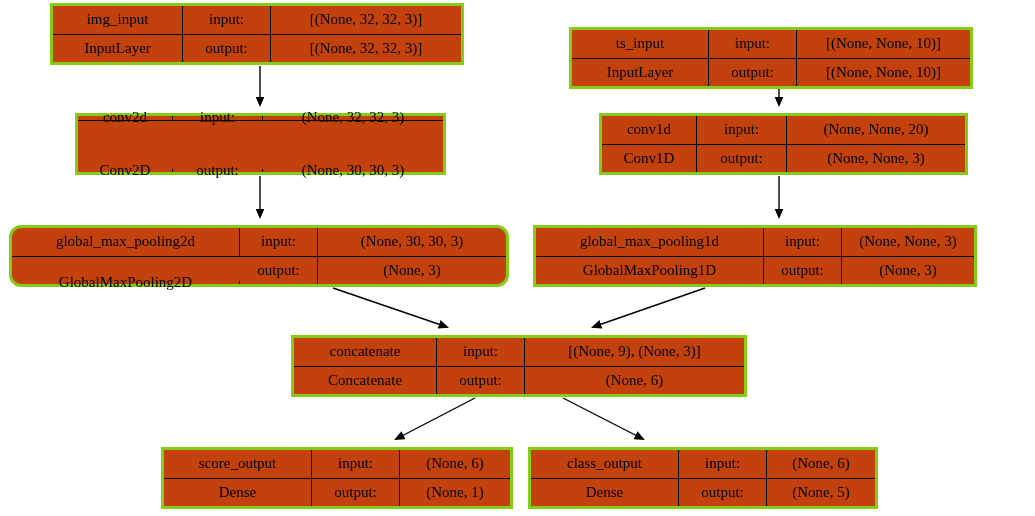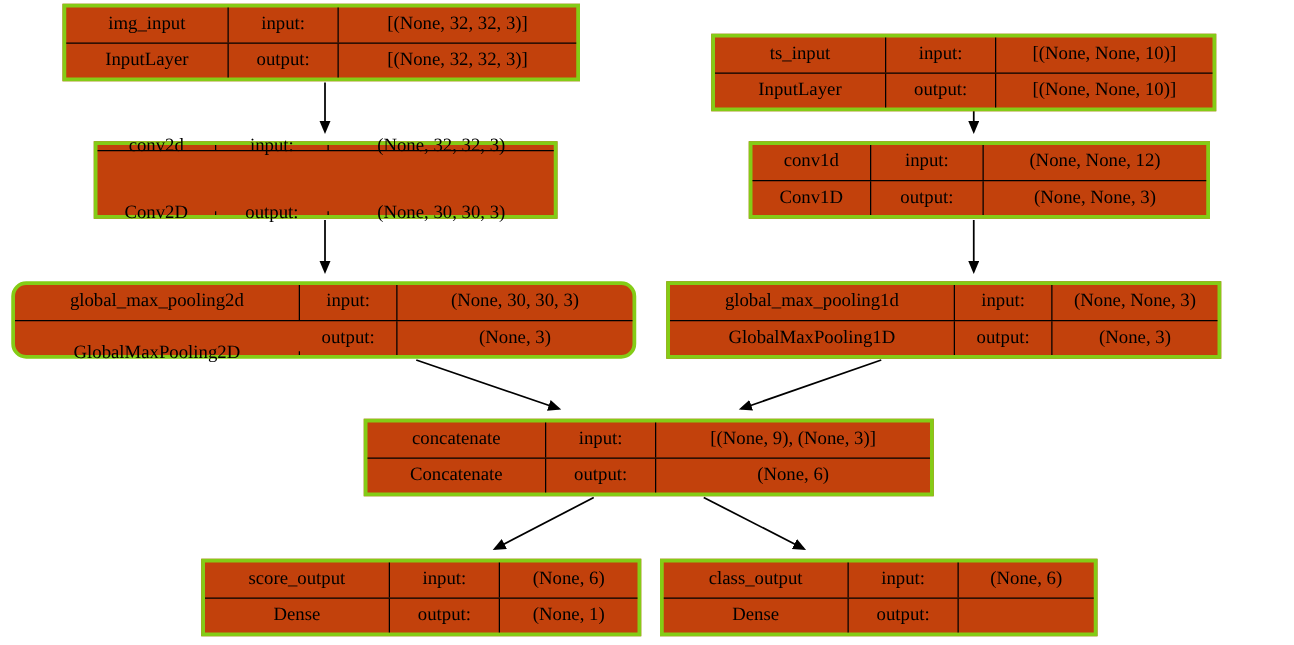--- a/index.html
+++ b/index.html
@@ -113,21 +113,21 @@
         <div class="node-row">
           <div class="cell name-col" style="width: 95px;">Conv2D</div>
           <div class="cell io-col" style="width: 90px;">output:</div>
           <div class="cell" style="flex: 1 1 auto;">(None, 30, 30, 3)</div>
         </div>
       </div>
       <div class="node" style="left: 599px; top: 113px; width: 369px; height: 62px;">
         <div class="node-row top">
           <div class="cell name-col" style="width: 95px;">conv1d</div>
           <div class="cell io-col" style="width: 90px;">input:</div>
-          <div class="cell" style="flex: 1 1 auto;">(None, None, 12)</div>
+          <div class="cell" style="flex: 1 1 auto;">(None, None, 20)</div>
         </div>
         <div class="node-row">
           <div class="cell name-col" style="width: 95px;">Conv1D</div>
           <div class="cell io-col" style="width: 90px;">output:</div>
           <div class="cell" style="flex: 1 1 auto;">(None, None, 3)</div>
         </div>
       </div>
       <div class="node" style="left: 9px; top: 225px; width: 500px; height: 62px; border-radius: 12px;">
         <div class="node-row top">
           <div class="cell name-col" style="width: 228px;">global_max_pooling2d</div>
@@ -178,16 +178,17 @@
       </div>
       <div class="node" style="left: 528px; top: 447px; width: 350px; height: 62px;">
         <div class="node-row top">
           <div class="cell name-col" style="width: 148px;">class_output</div>
           <div class="cell io-col" style="width: 88px;">input:</div>
           <div class="cell" style="flex: 1 1 auto;">(None, 6)</div>
         </div>
         <div class="node-row">
           <div class="cell name-col" style="width: 148px;">Dense</div>
           <div class="cell io-col" style="width: 88px;">output:</div>
+          <div class="cell" style="flex: 1 1 auto;">(None, 5)</div>
         </div>
       </div>
     </div>
 </div>
 
 </body></html>

